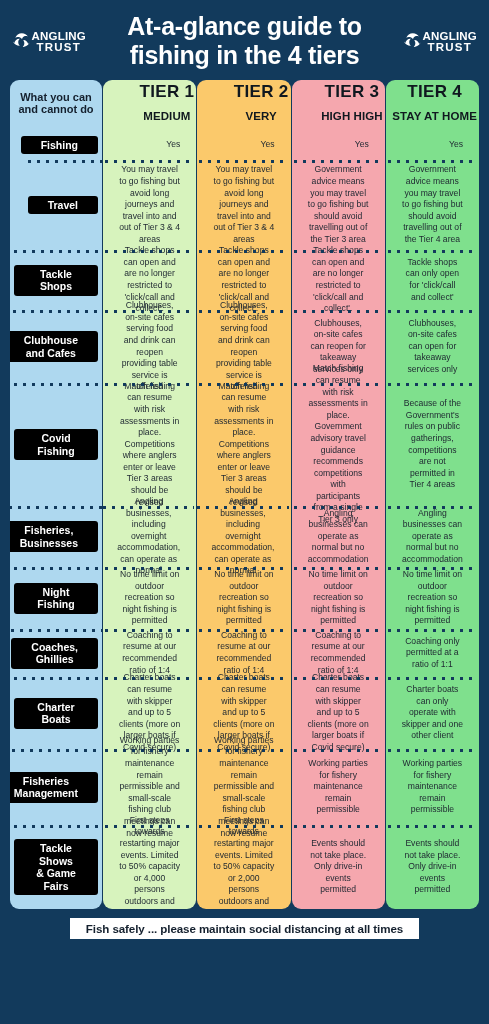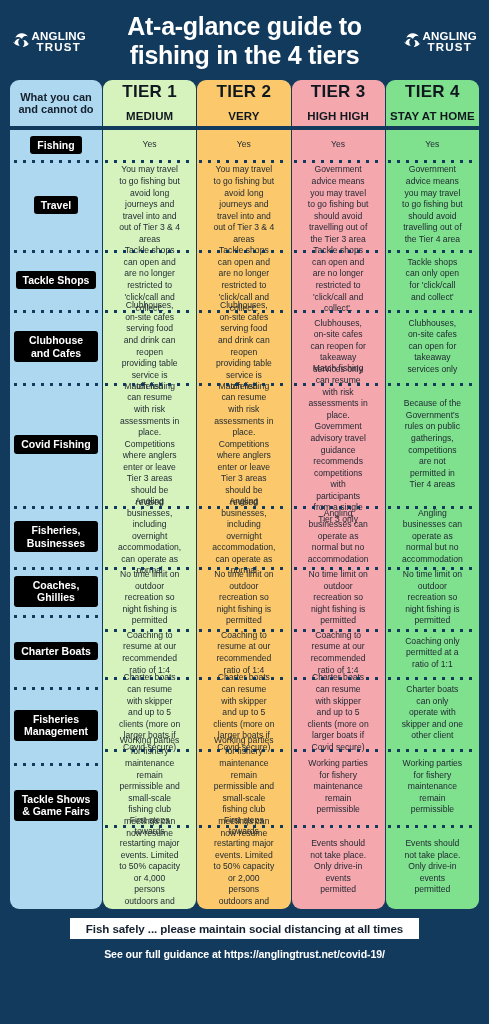--- a/index.html
+++ b/index.html
@@ -64,20 +64,21 @@
   .grid {
     display: flex;
     width: 469px;
     align-items: stretch;
   }
   .col {
     display: flex;
     flex-direction: column;
     border-radius: 9px;
     overflow: hidden;
+    align-items: flex-end;
   }
   .col-label { flex: 0 0 92px; width: 92px; background: #aed8ef; }
   .col-tier  { flex: 1 1 0; width: 94.25px; margin-left: 1px; }
   .col-t1 { background: #d7f3bd; }
   .col-t2 { background: #fbc96b; }
   .col-t3 { background: #f5a7ae; }
   .col-t4 { background: #7fe08d; }
 
   .head-cell {
     height: 46px;
@@ -148,21 +149,21 @@
     background-repeat: repeat-x;
   }
   .label-chip {
     background: #000000;
     color: #ffffff;
     font-weight: bold;
     font-size: 10.5px;
     line-height: 12.5px;
     text-align: center;
     border-radius: 3px;
-    padding: 3px 7px;
+    padding: 3px 20px;
   }
 
   
   .r0 { height: 30px; }
   .r1 { height: 90px; }
   .r2 { height: 60px; }
   .r3 { height: 73px; }
   .r4 { height: 123px; }
   .r5 { height: 61px; }
   .r6 { height: 62px; }
@@ -254,20 +255,23 @@
         </div>
       <div class="label-cell r3 sep">
           <span class="label-chip">Clubhouse and Cafes</span>
         </div>
       <div class="label-cell r4 sep">
           <span class="label-chip">Covid Fishing</span>
         </div>
       <div class="label-cell r5 sep">
           <span class="label-chip">Fisheries, Businesses</span>
         </div>
+      <div class="label-cell r6 sep">
+          <span class="label-chip">Night Fishing</span>
+        </div>
       <div class="label-cell r7 sep">
           <span class="label-chip">Coaches, Ghillies</span>
         </div>
       <div class="label-cell r8 sep">
           <span class="label-chip">Charter Boats</span>
         </div>
       <div class="label-cell r9 sep">
           <span class="label-chip">Fisheries Management</span>
         </div>
       <div class="label-cell r10 sep">
@@ -348,16 +352,15 @@
       <div class="cell r7 sep">Coaching only permitted at a ratio of 1:1</div>
       <div class="cell r8 sep">Charter boats can only operate with skipper and one other client</div>
       <div class="cell r9 sep">Working parties for fishery maintenance remain permissible</div>
       <div class="cell r10 sep">Events should not take place. Only drive-in events permitted</div>
     </div>
 
   </div>
 
   <div class="footer">
     <div class="banner">Fish safely ... please maintain social distancing at all times</div>
-    <div class="sub-note">See our full guidance at https://anglingtrust.net/covid-19/</div>
   </div>
 
 </div>
 
 </body></html>

